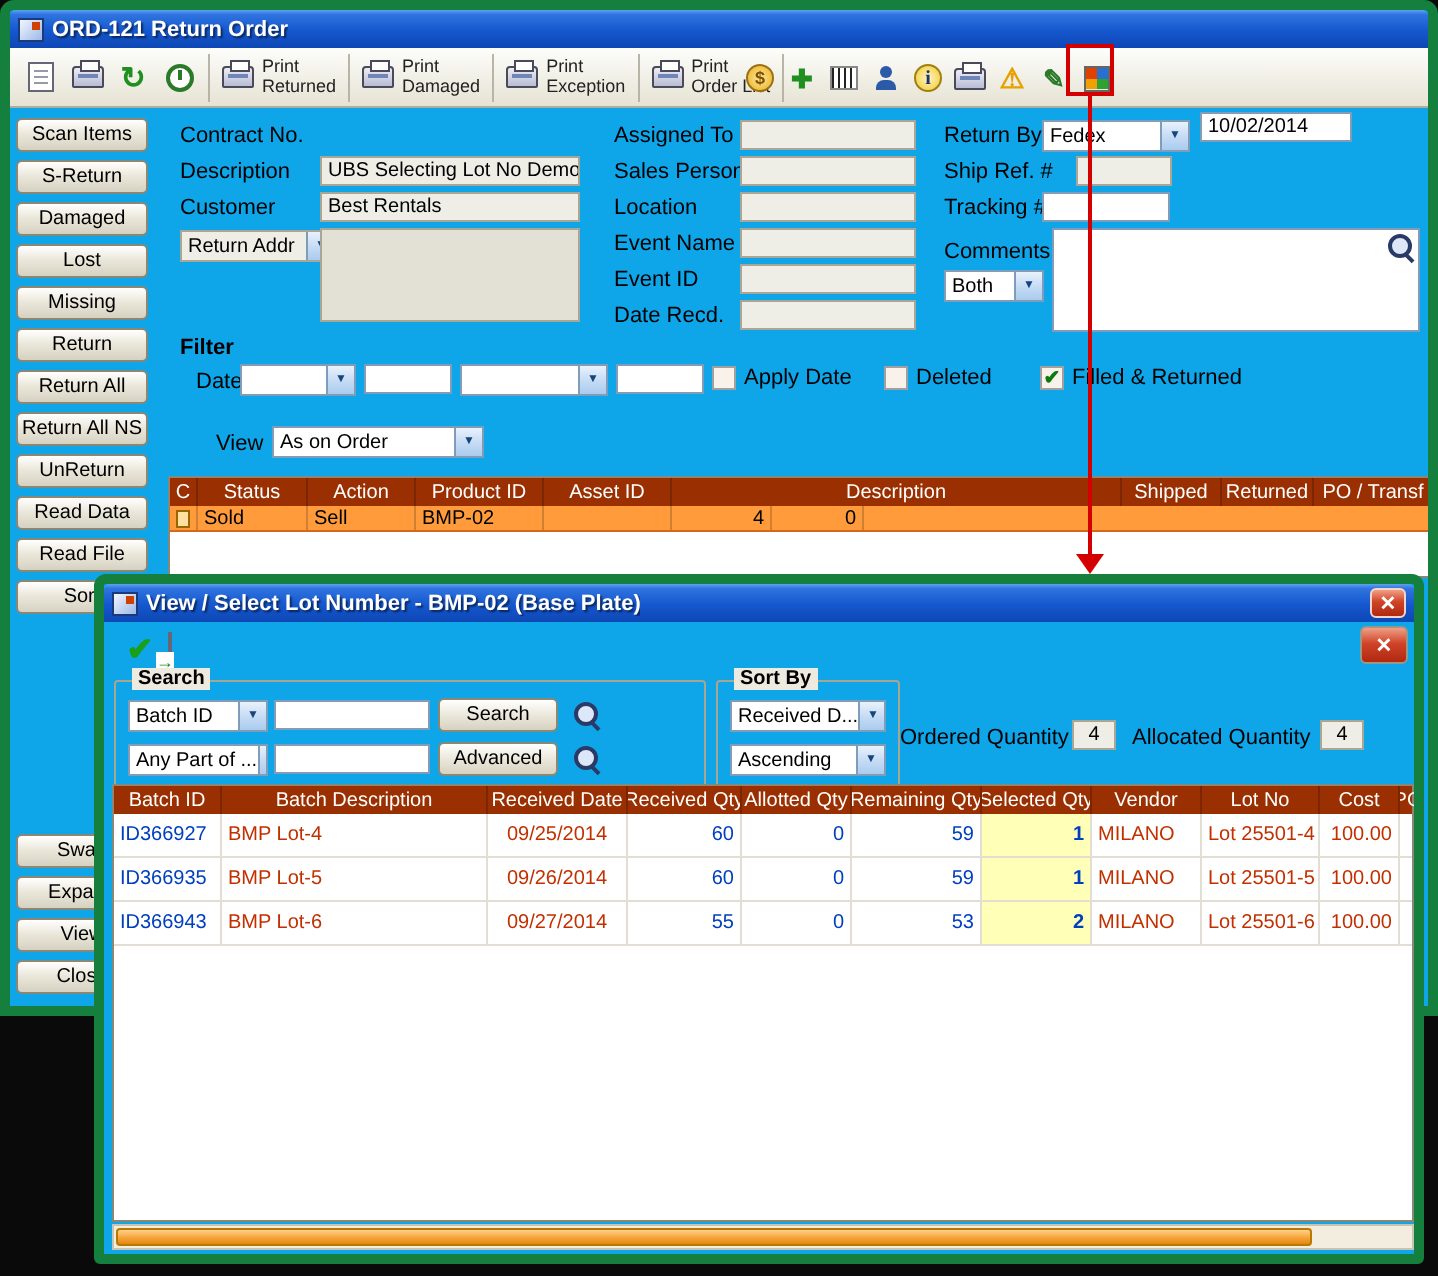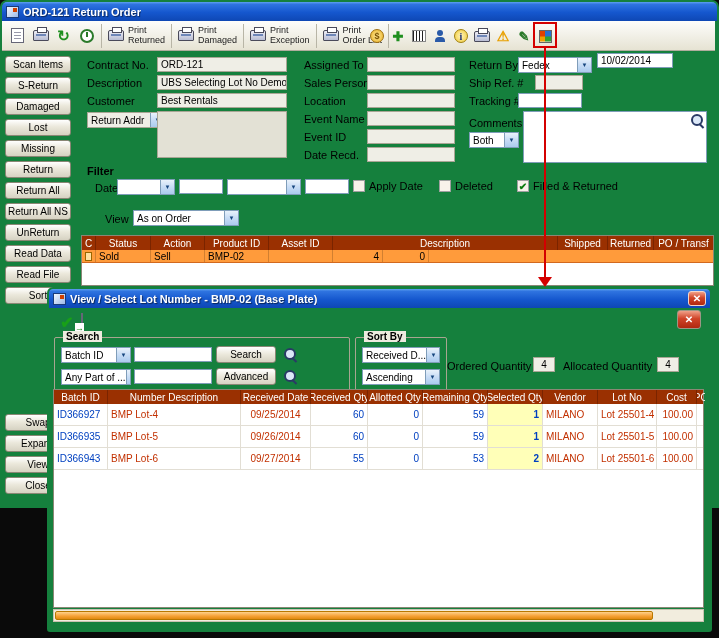--- a/index.html
+++ b/index.html
@@ -1,18 +1,18 @@
 <!DOCTYPE html>
 <html><head>
 <meta charset="utf-8">
 <style>
 *{margin:0;padding:0;box-sizing:border-box}
 html,body{width:719px;height:638px}
 #stage{position:relative;width:719px;height:638px;background:#0a0a0a;font-family:"Liberation Sans",sans-serif;overflow:hidden}
-.win{position:absolute;background:#15803d;border:2px solid #15803d}
+.win{position:absolute;background:#0ea5e9;border:5px solid #15803d}
 .main-win{left:0;top:0;width:719px;height:508px;border-radius:7px 7px 0 0;overflow:hidden}
 .titlebar{height:19px;background:linear-gradient(180deg,#5FA1F0 0%,#2F74E0 12%,#1557CE 55%,#0E47B4 100%);display:flex;align-items:center;gap:4px;padding:0 4px;border-radius:3px 3px 0 0}
 .titlebar .title{color:#fff;font-size:11px;font-weight:bold;text-shadow:1px 1px 1px rgba(0,0,0,.55);white-space:nowrap;overflow:hidden}
 .win-icon{width:13px;height:12px;background:linear-gradient(135deg,#F2F7FF 0%,#9CB8E8 100%);border:1px solid #1A3A7A;flex:0 0 auto;position:relative}
 .win-icon::after{content:'';position:absolute;right:1px;top:1px;width:4px;height:4px;background:#D04000}
 .toolbar{position:absolute;left:0;top:19px;width:713px;height:30px;background:linear-gradient(180deg,#FDFDFB,#E6E3D3);border-bottom:1px solid #B0AD9E;display:flex;align-items:center;padding:0 4px}
 .tb-sep{width:1px;height:24px;background:#B8B5A6;margin:0 3px;flex:0 0 auto}
 .tb-icon{width:23px;height:24px;display:flex;align-items:center;justify-content:center;flex:0 0 auto}
 .tb-right{position:absolute;left:366px;top:20px;height:28px;display:flex;align-items:center;gap:3px;z-index:2}
 .gicon{width:18px;height:18px;display:flex;align-items:center;justify-content:center;font-size:12px;font-weight:bold;flex:0 0 auto}
@@ -180,21 +180,20 @@
     <div class="side-btn" style="top:222px">UnReturn</div>
     <div class="side-btn" style="top:243px">Read Data</div>
     <div class="side-btn" style="top:264px">Read File</div>
     <div class="side-btn" style="top:285px">Sort</div>
     <div class="side-btn" style="top:412px">Swap</div>
     <div class="side-btn" style="top:433px">Expand</div>
     <div class="side-btn" style="top:454px">View</div>
     <div class="side-btn" style="top:475px">Close</div>
 
     <span class="lbl" style="left:85px;top:57px">Contract No.</span>
-    <div class="fld fld-gray" style="left:155px;top:55px;width:130px">ORD-121</div>
     <span class="lbl" style="left:85px;top:75px">Description</span>
     <div class="fld fld-gray" style="left:155px;top:73px;width:130px">UBS Selecting Lot No Demo</div>
     <span class="lbl" style="left:85px;top:93px">Customer</span>
     <div class="fld fld-gray" style="left:155px;top:91px;width:130px">Best Rentals</div>
     <div class="combo combo-gray" style="left:85px;top:110px;width:78px">
       <span>Return Addr</span>
       <span class="cb-arrow"></span>
     </div>
     <div class="addr-box" style="left:155px;top:109px;width:130px;height:47px"></div>
 
@@ -333,21 +332,21 @@
     </div>
 
     <span class="lbl" style="left:398px;top:71px">Ordered Quantity</span>
     <div class="qty-box" style="left:484px;top:68px">4</div>
     <span class="lbl" style="left:514px;top:71px">Allocated Quantity</span>
     <div class="qty-box" style="left:608px;top:68px">4</div>
 
     <div class="ltable">
       <div class="lhead">
         <div class="th lw0">Batch ID</div>
-        <div class="th lw1">Number Description</div>
+        <div class="th lw1">Batch Description</div>
         <div class="th lw2">Received Date</div>
         <div class="th lw3">Received Qty</div>
         <div class="th lw4">Allotted Qty</div>
         <div class="th lw5">Remaining Qty</div>
         <div class="th lw6">Selected Qty</div>
         <div class="th lw7">Vendor</div>
         <div class="th lw8">Lot No</div>
         <div class="th lw9">Cost</div>
         <div class="th lw10">PO</div>
       </div>

